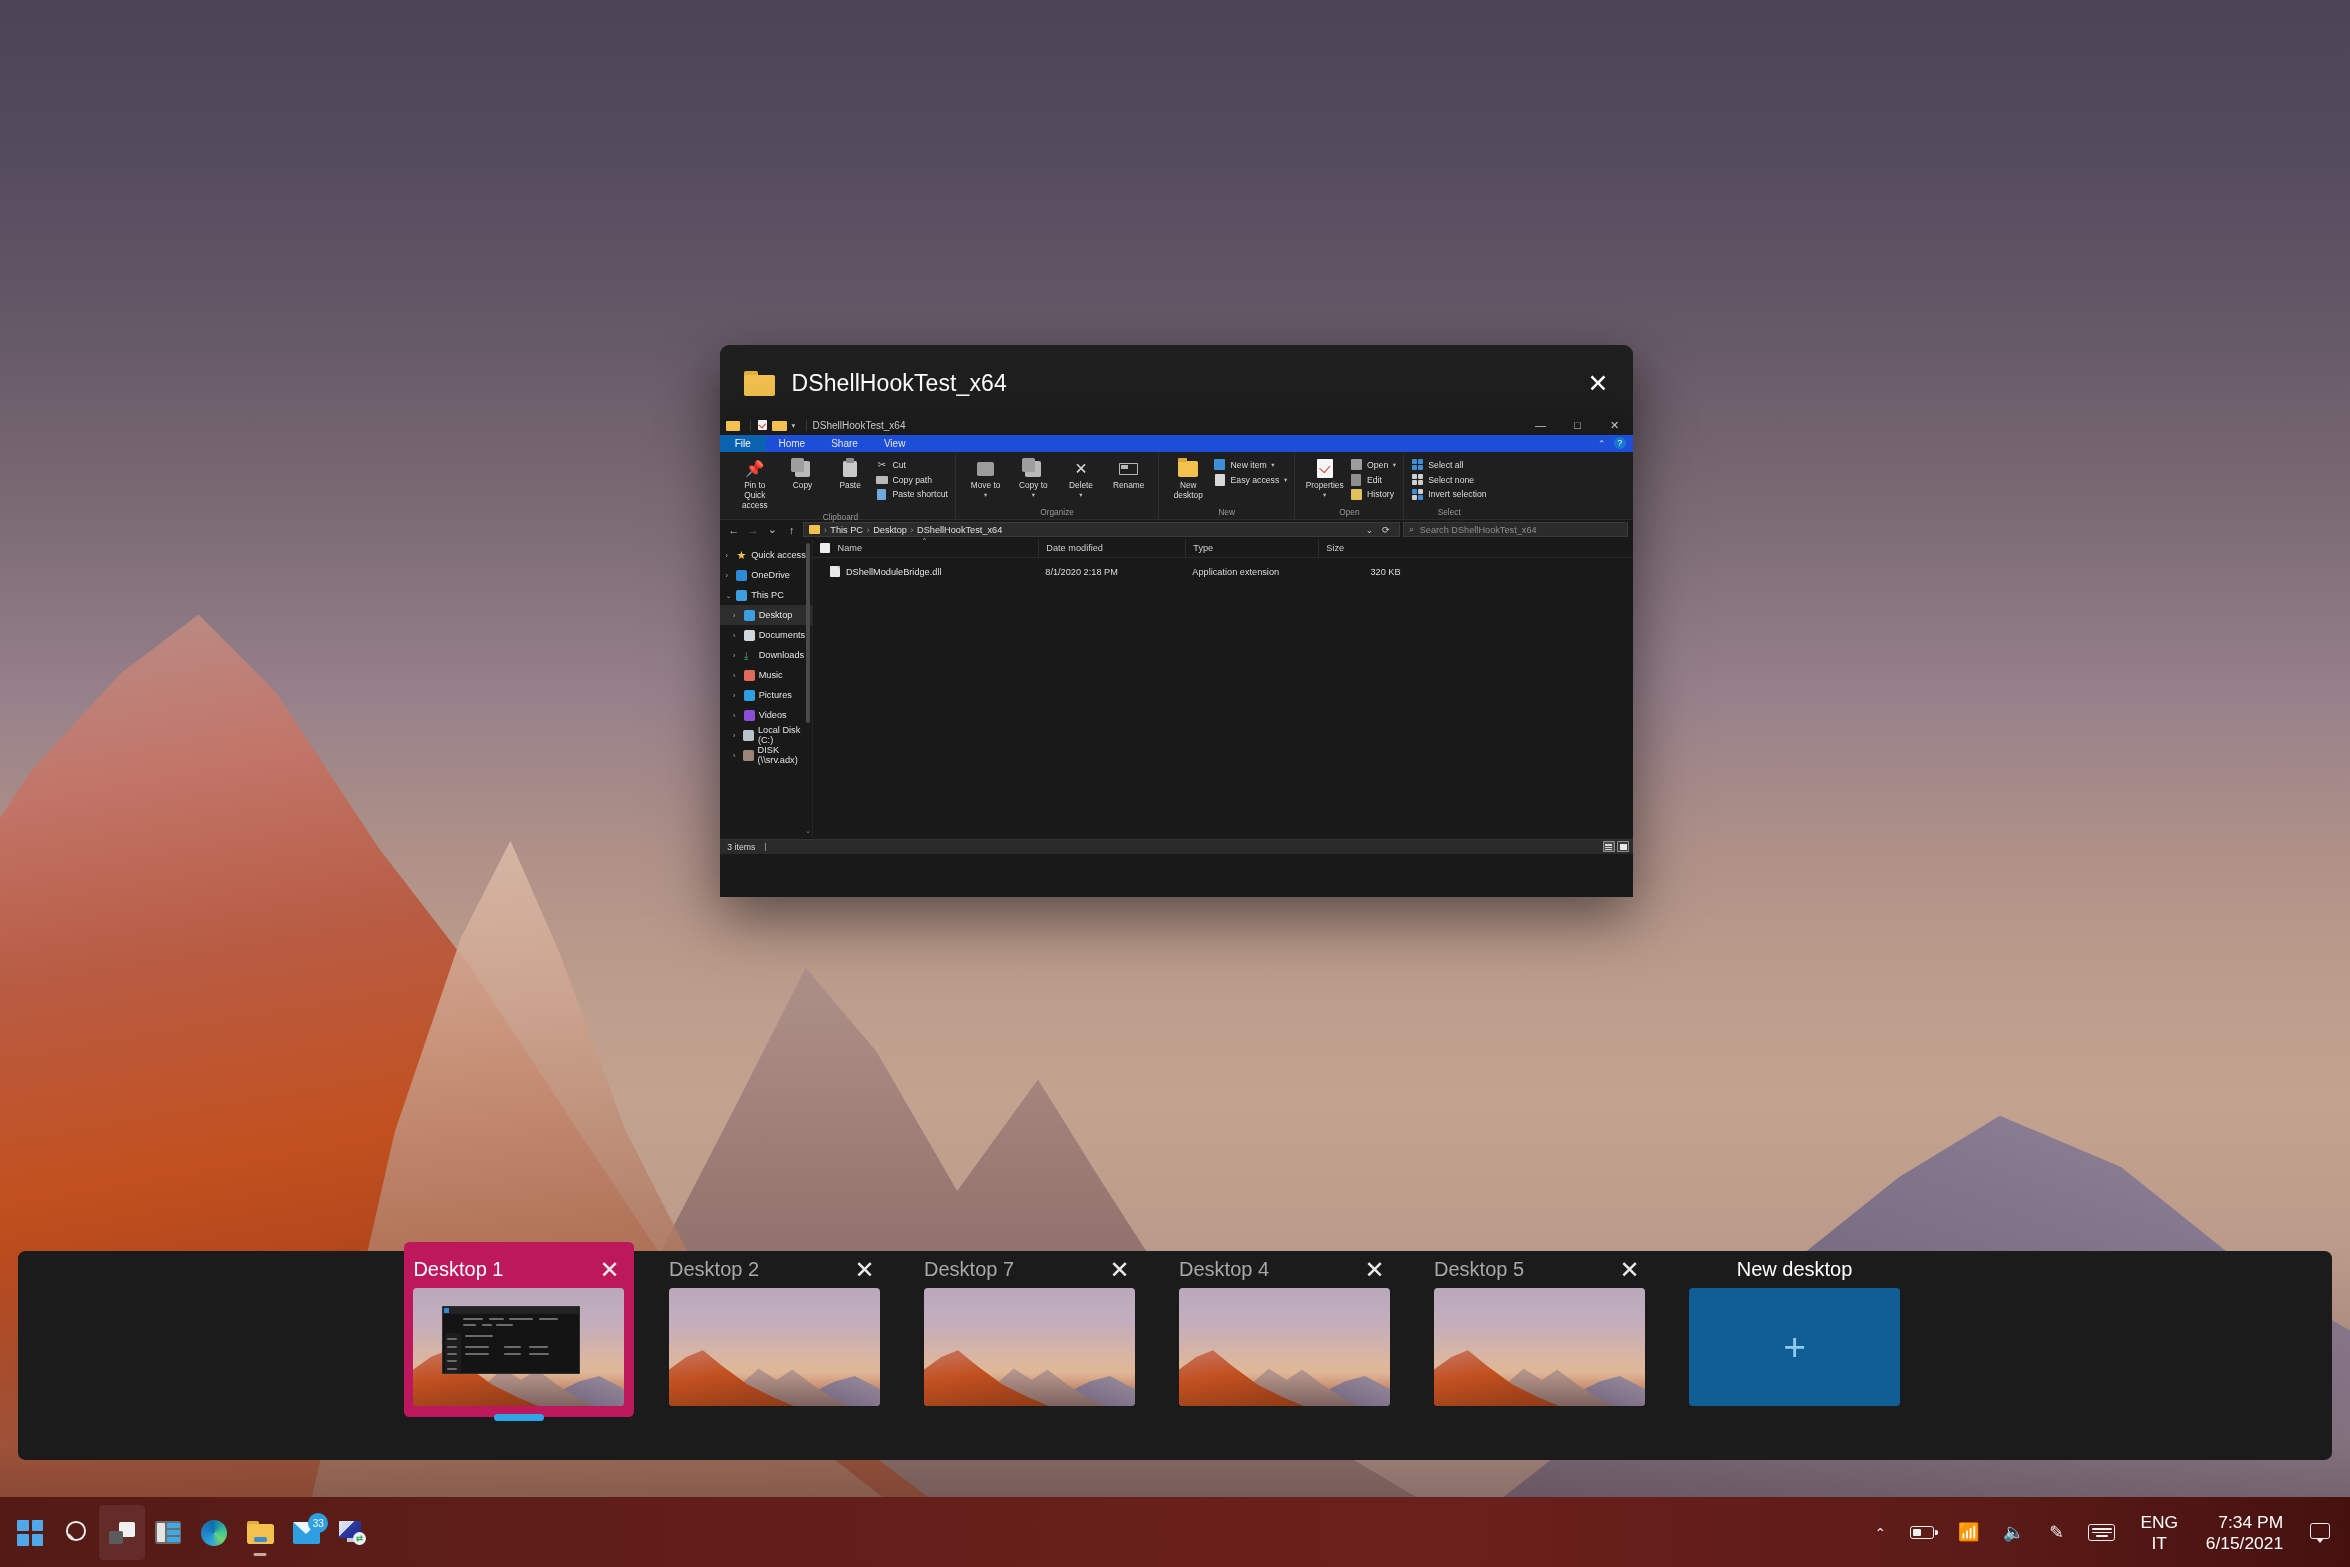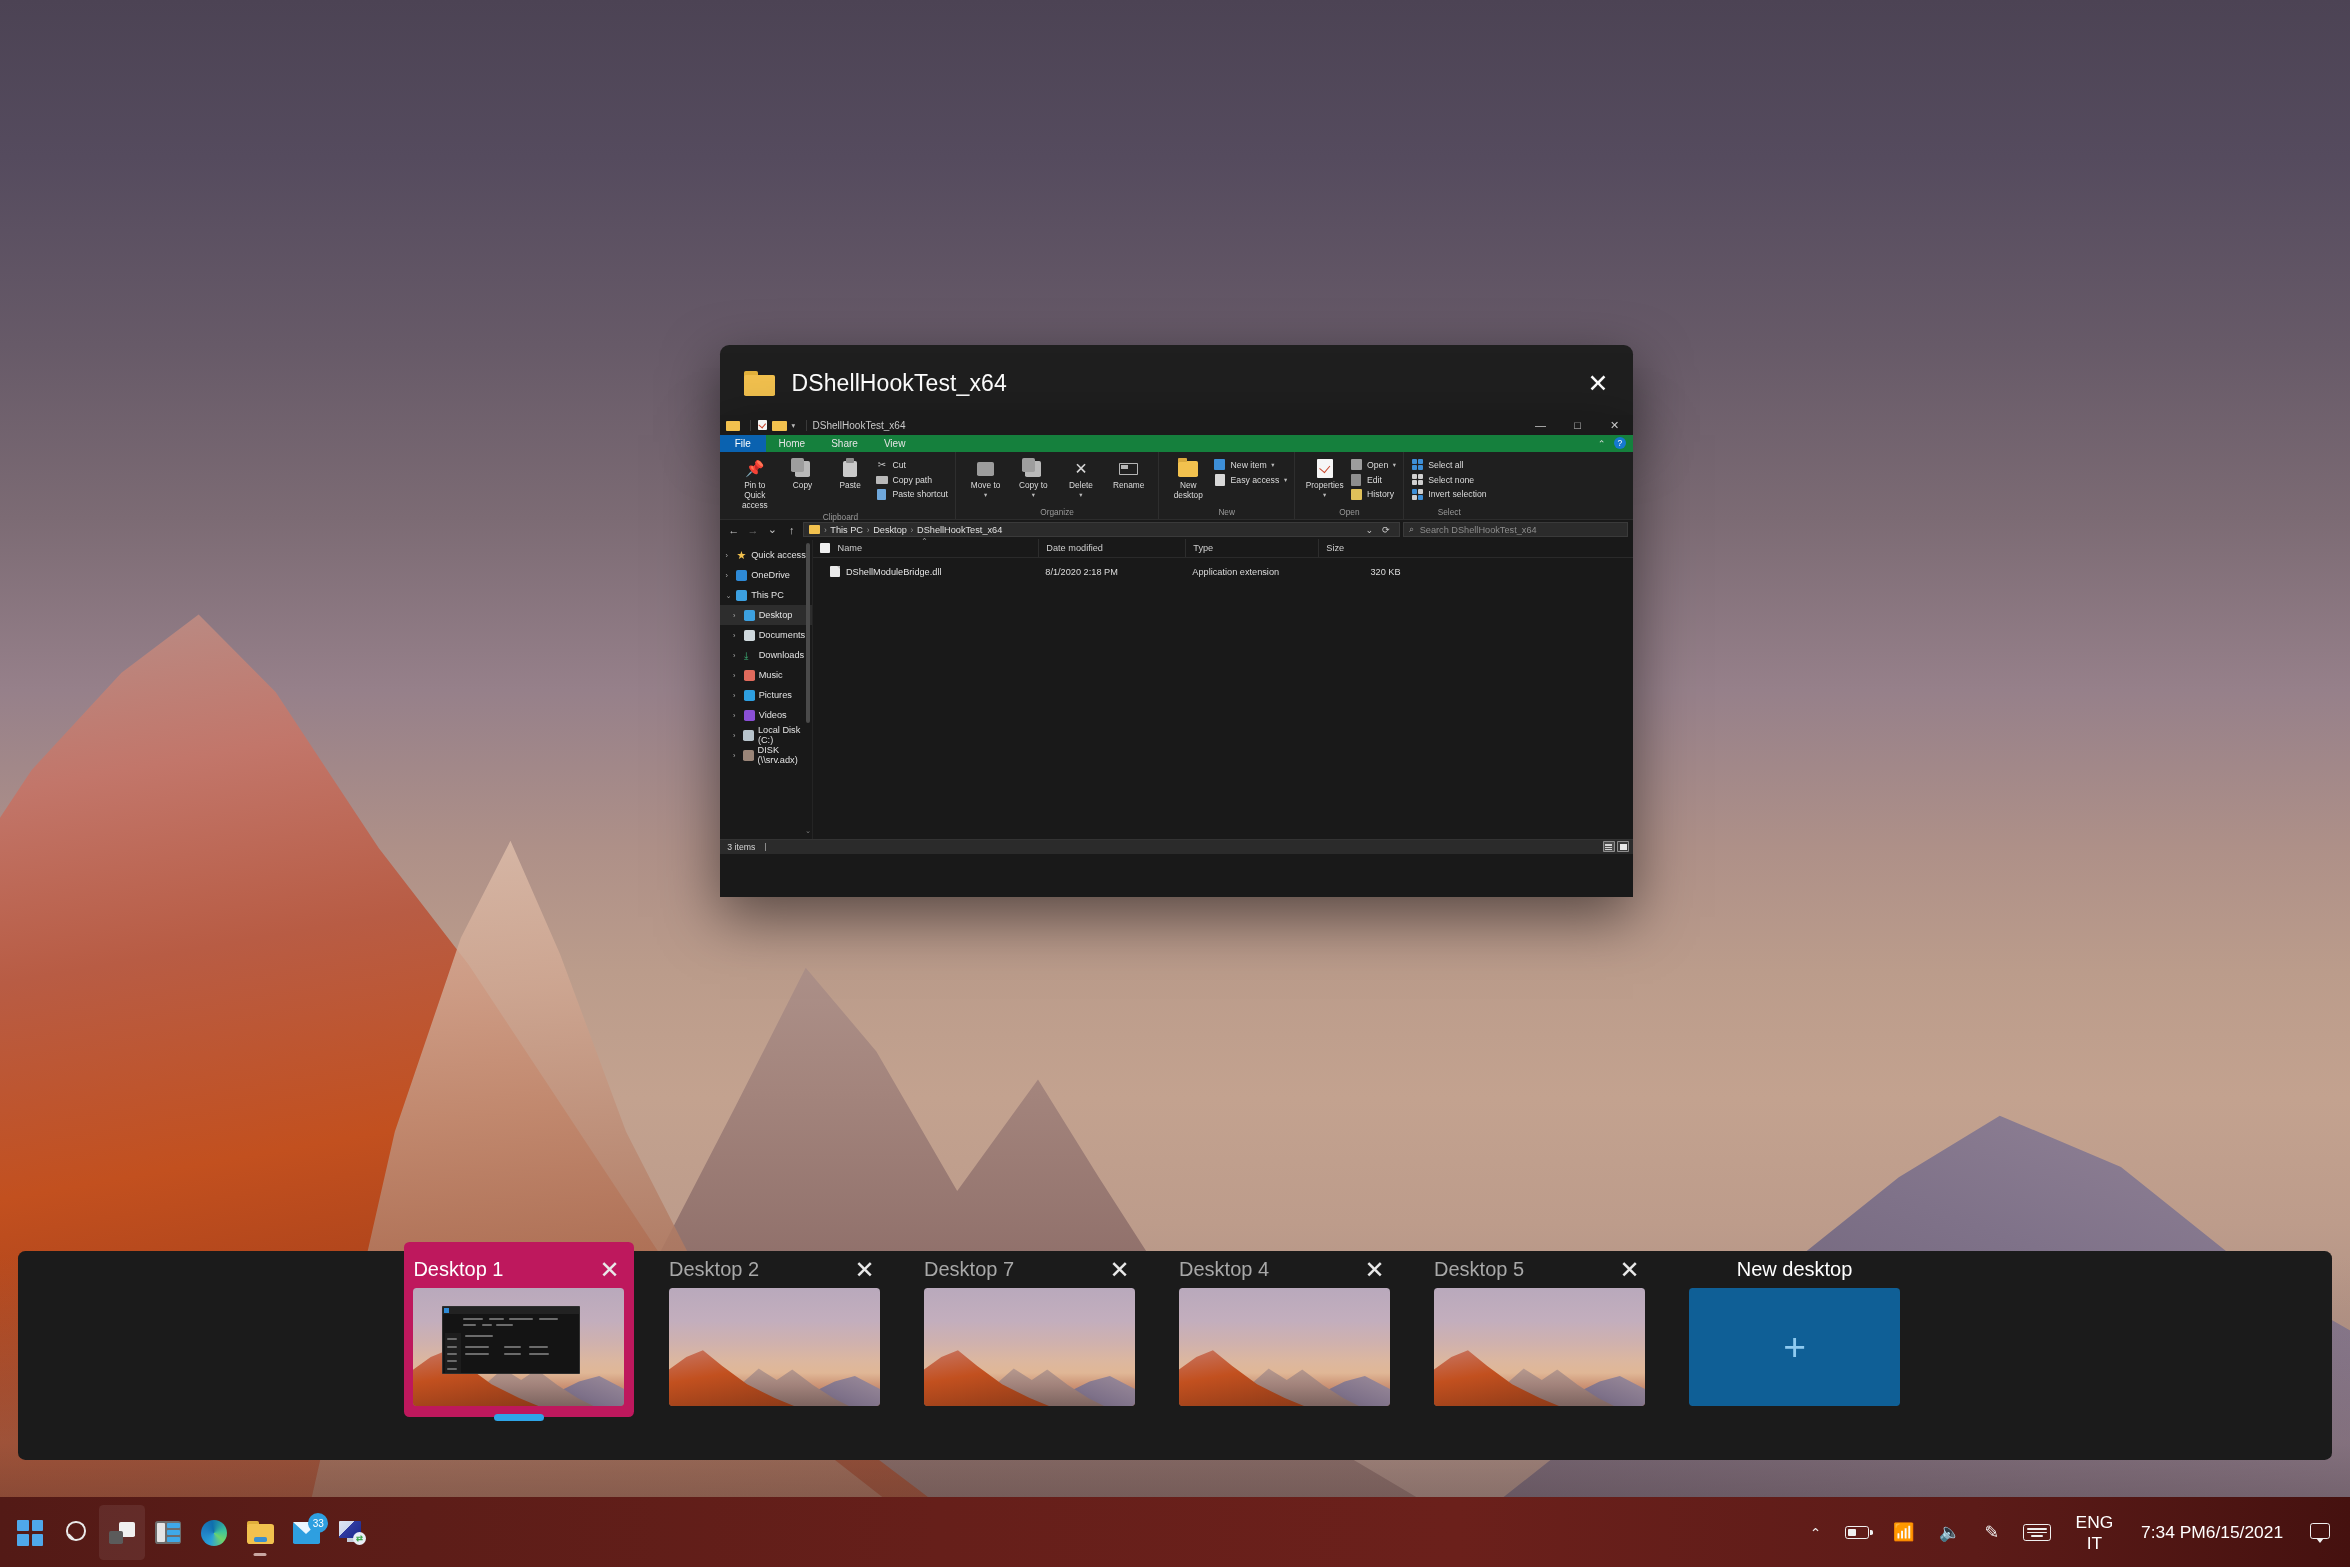--- a/index.html
+++ b/index.html
@@ -87,21 +87,21 @@
   .qat-icon.check .f { position:absolute; inset:0.9px 0.9px; background:#f5f5f5; border-radius:0.9px; }
   .qat-icon.check .c { position:absolute; left:2.8px; top:2.8px; width:6.4px; height:4.6px;
     border-left:1.8px solid #c8452b; border-bottom:1.8px solid #c8452b; transform:rotate(-50deg); }
   .qat-sep { width:0.9px; height:11px; background:#3a3a3a; margin:0 5.5px; }
   .qat-caret { color:#bbb; font-size:7.3px; margin-right:5.5px; }
   #qat-title { color:#c9c9c9; font-size:10px; }
   #qat-winbtns { margin-left:auto; display:flex; }
   .winbtn { width:37px; height:20px; display:flex; align-items:center; justify-content:center; color:#c9c9c9; font-size:11px; cursor:pointer; }
 
   
-  #ribbon-tabs { height:16.5px; background:#15803d; display:flex; align-items:stretch; position:relative; }
+  #ribbon-tabs { height:16.5px; background:#1d4ed8; display:flex; align-items:stretch; position:relative; }
   .rtab { padding:0 13px; display:flex; align-items:center; color:#e4e4e4; font-size:10px; cursor:pointer; }
   .rtab.file { background:#0a62b0; color:#fff; padding:0 14.7px; }
   #ribbon-right { margin-left:auto; display:flex; align-items:center; padding-right:7.3px; gap:8.3px; }
   #ribbon-collapse { color:#ddd; font-size:9.2px; cursor:pointer; }
   #ribbon-help { width:12px; height:12px; border-radius:50%; background:#1679d1; color:#fff;
     font-size:8.3px; display:flex; align-items:center; justify-content:center; cursor:pointer; }
 
   
   #ribbon { height:68px; background:#1f1f1f; display:flex; align-items:stretch;
             border-bottom:0.9px solid #2c2c2c; padding-left:5.5px; }
@@ -339,21 +339,21 @@
   .ic-battery .fill { position:absolute; left:1.8px; top:1.8px; width:8.3px; bottom:1.8px; background:#f0f0f0; border-radius:0.9px; }
   .ic-wifi { font-size:17.4px; line-height:1; }
   .ic-vol { font-size:17.4px; line-height:1; }
   .ic-pen { font-size:17.4px; line-height:1; }
   .ic-kbd { width:27.5px; height:16.5px; border:1.8px solid #f0f0f0; border-radius:2.8px;
             display:flex; flex-direction:column; justify-content:center; gap:1.8px; padding:1.8px 2.8px; }
   .ic-kbd i { height:1.8px; background:#f0f0f0; border-radius:0.9px; }
   .ic-kbd i.short { width:60%; margin:0 auto; }
   #tray-lang { display:flex; flex-direction:column; align-items:center; justify-content:center;
                line-height:21px; font-size:17.4px; color:#fff; padding:0 13px; cursor:pointer; }
-  #tray-clock { display:flex; flex-direction:row; align-items:flex-end; justify-content:center;
+  #tray-clock { display:flex; flex-direction:column; align-items:flex-end; justify-content:center;
                 line-height:21px; font-size:17.4px; color:#fff; padding:0 14.7px; cursor:pointer; }
   .ic-notif { width:20px; height:20px; position:relative; }
   .ic-notif .box { position:absolute; inset:0 0 3.7px 0; border:1.8px solid #f0f0f0; border-radius:2.8px; }
   .ic-notif .tip { position:absolute; left:6.4px; bottom:-0.9px; width:0; height:0;
      border-left:4.6px solid transparent; border-right:4.6px solid transparent; border-top:5.5px solid #f0f0f0; }
 </style>
 </head>
 <body>
 
 <div id="wallpaper">

